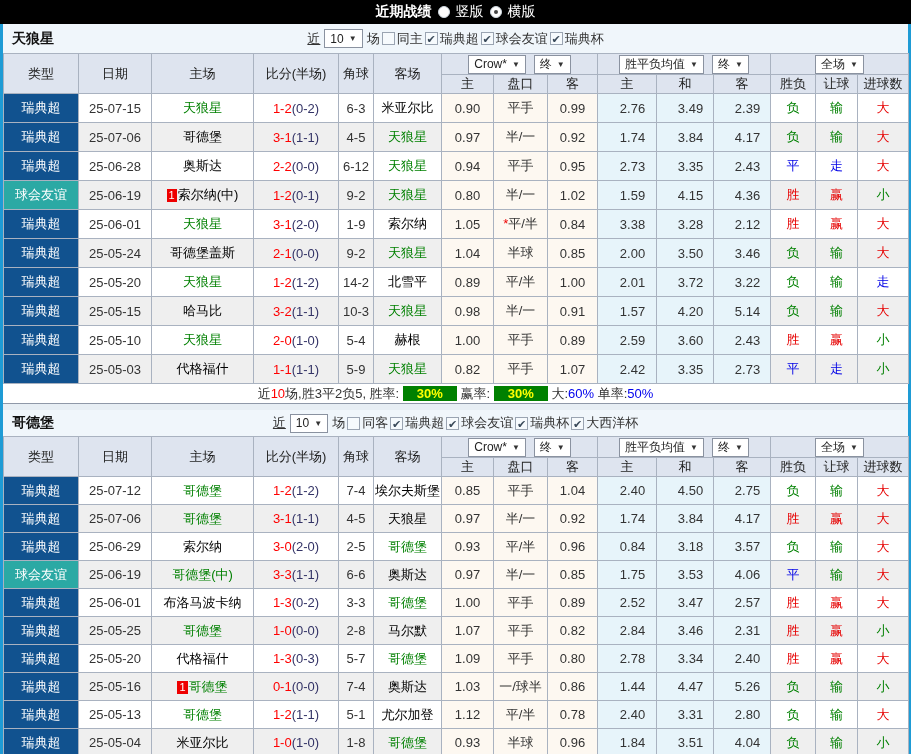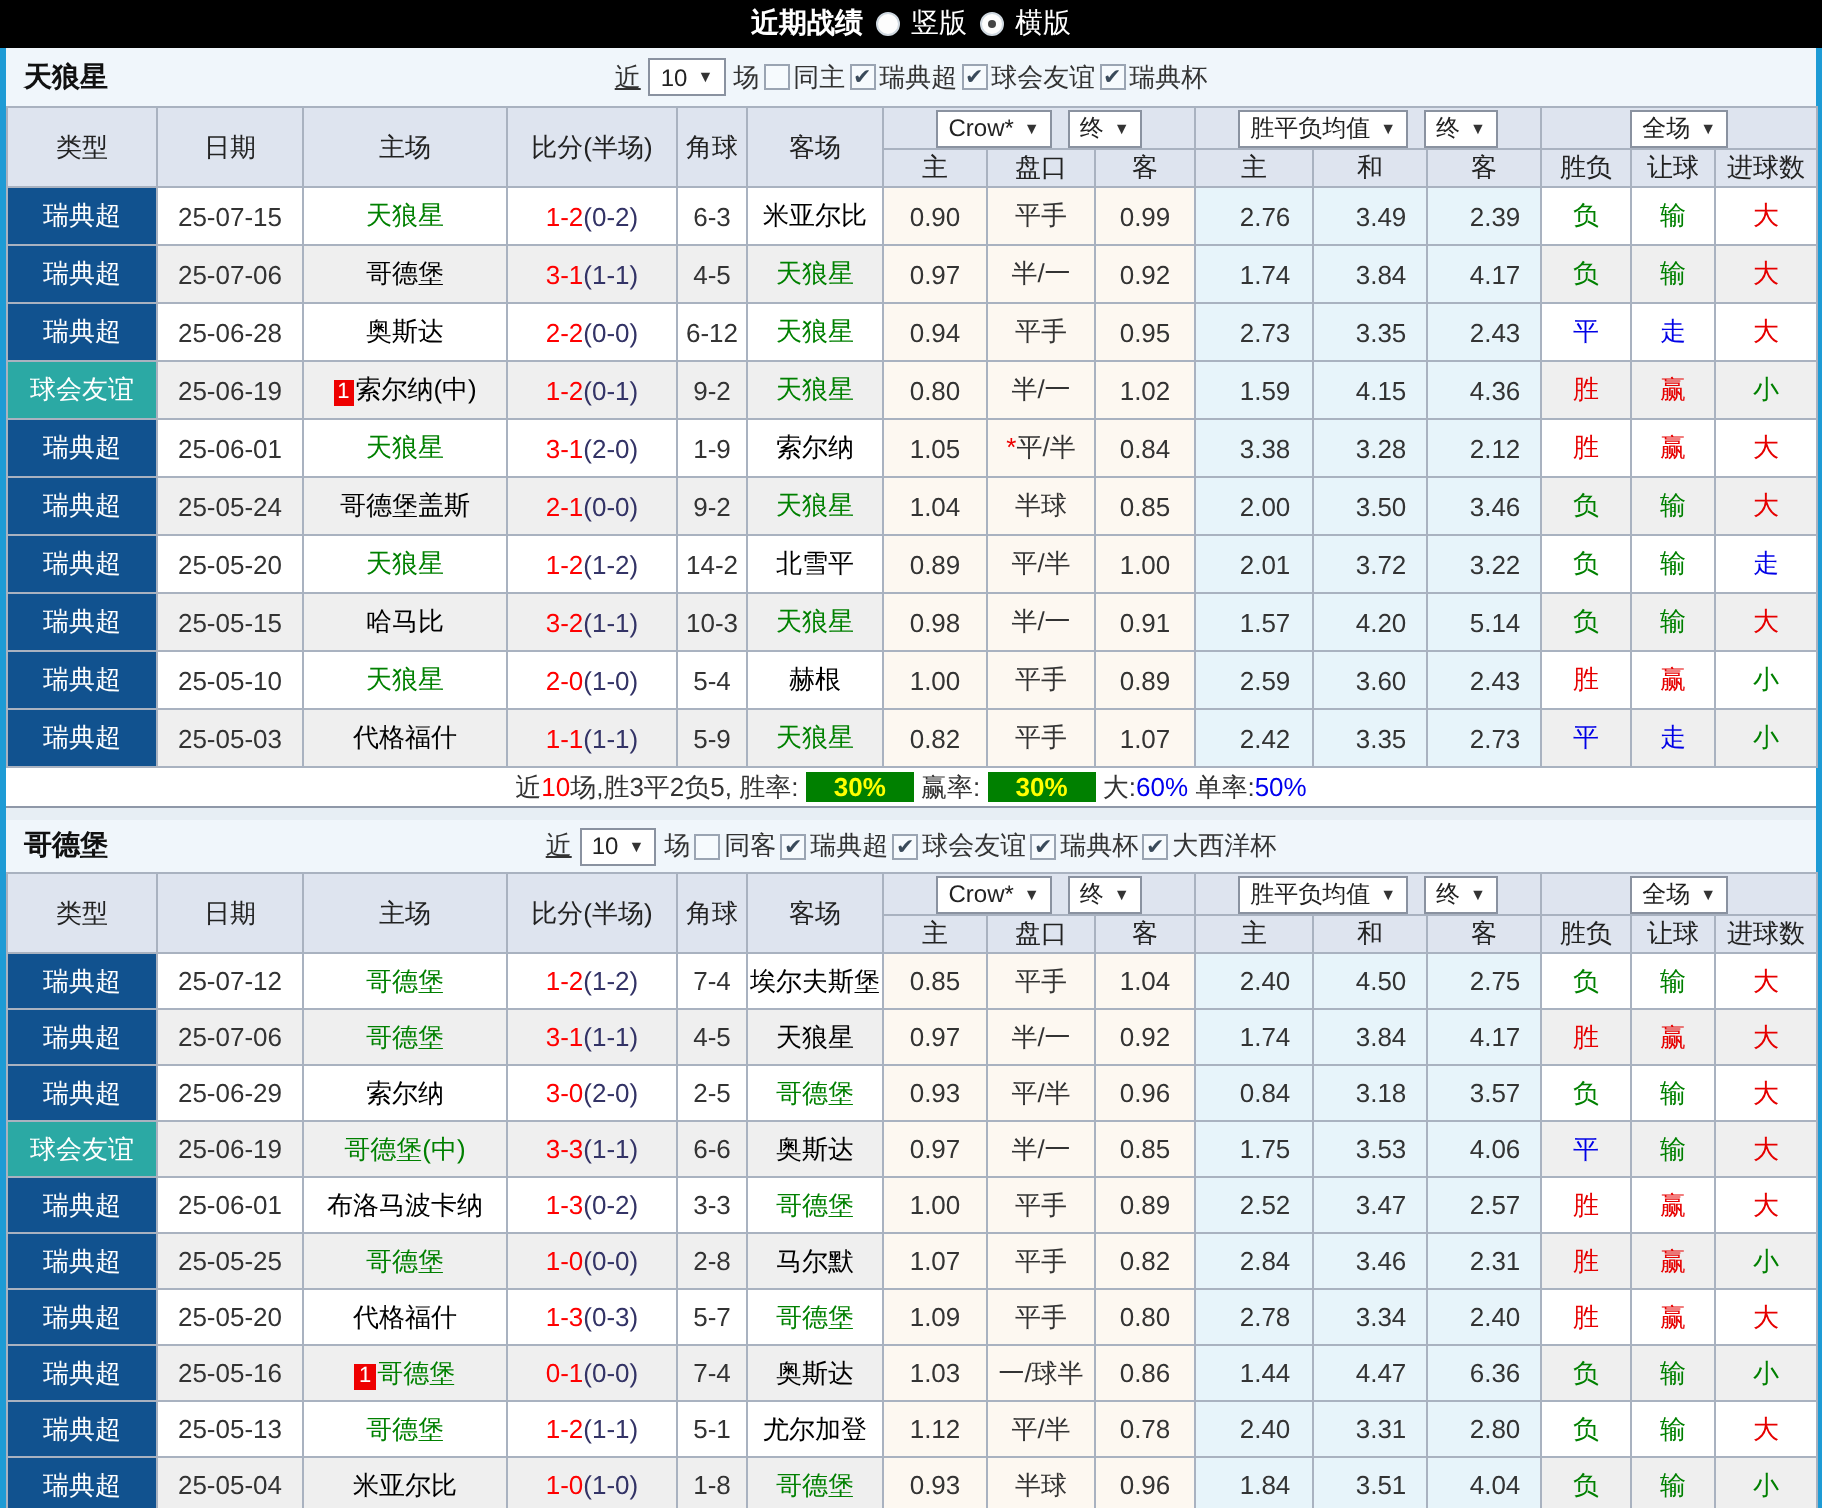--- a/index.html
+++ b/index.html
@@ -570,21 +570,21 @@
             <td>25-05-16</td>
             <td><span class="badge">1</span><span class="v-green">哥德堡</span></td>
             <td><span class="ft">0-1</span><span class="ht">(0-0)</span></td>
             <td>7-4</td>
             <td><span class="v-plain">奥斯达</span></td>
             <td class="odds">1.03</td>
             <td class="odds"><span class="star"></span><span>一/球半</span></td>
             <td class="odds">0.86</td>
             <td class="avg">1.44</td>
             <td class="avg">4.47</td>
-            <td class="avg">6.36</td>
+            <td class="avg">5.26</td>
             <td class="v-green">负</td>
             <td class="v-green">输</td>
             <td class="v-green">小</td>
           </tr>
 
           <tr>
             <td class="v-super">瑞典超</td>
             <td>25-05-13</td>
             <td><span class="v-green">哥德堡</span></td>
             <td><span class="ft">1-2</span><span class="ht">(1-1)</span></td>

